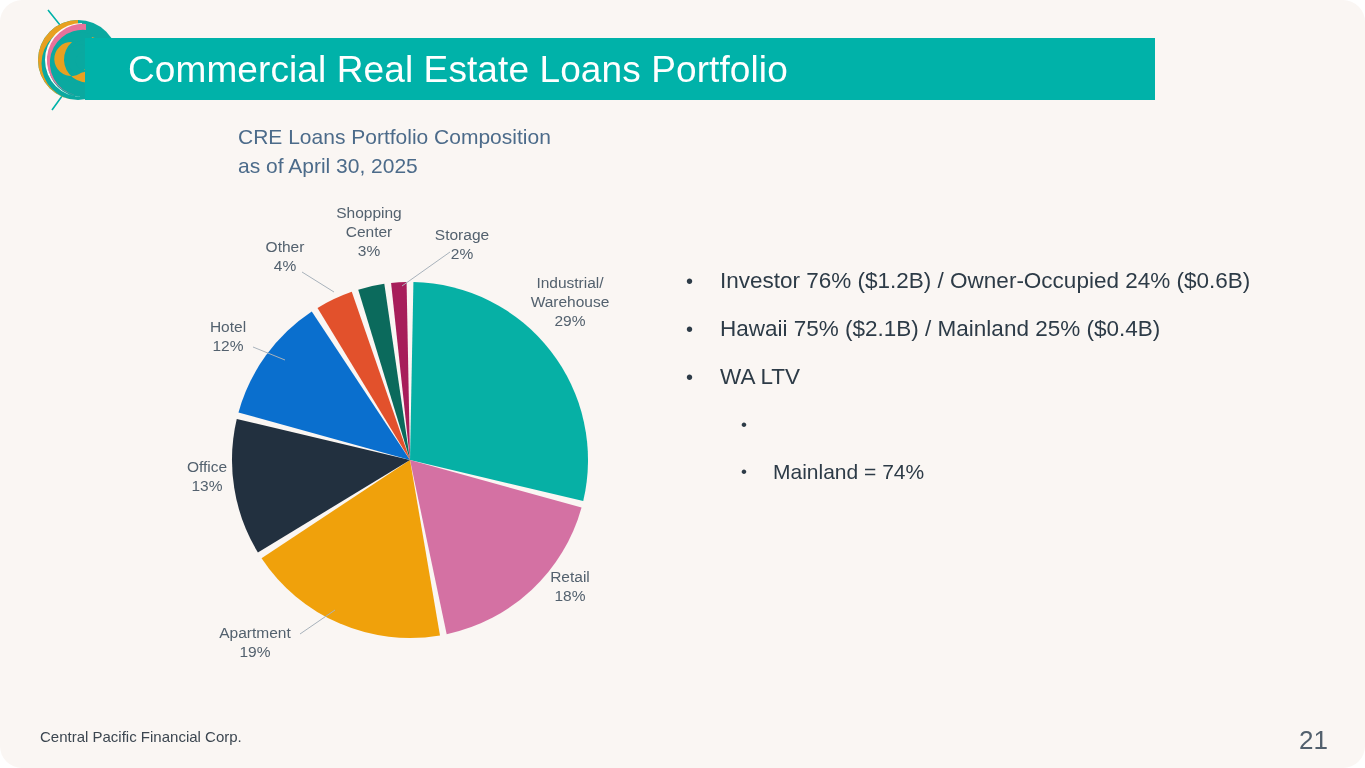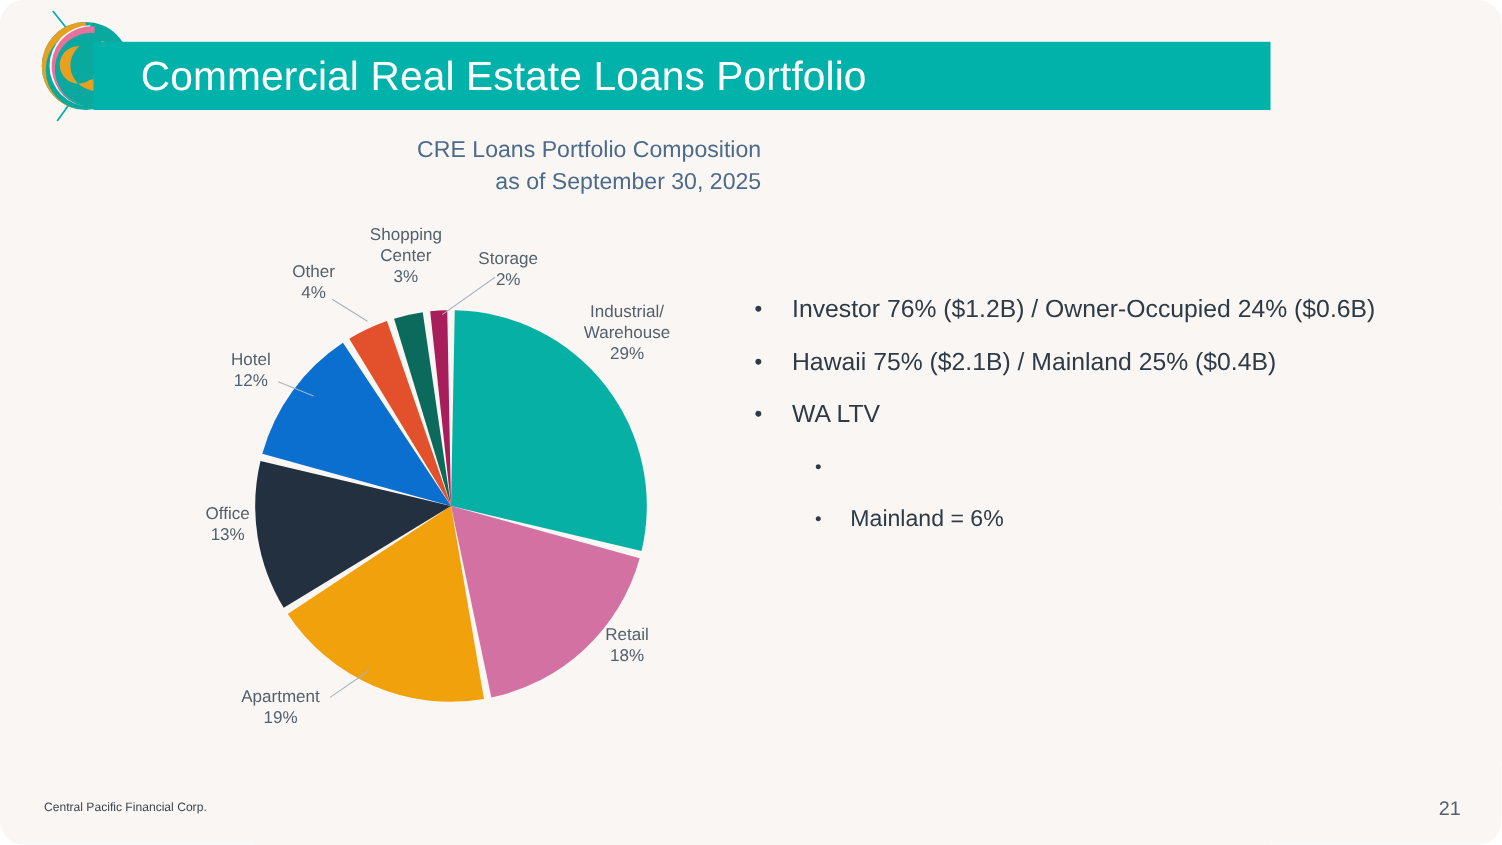--- a/index.html
+++ b/index.html
@@ -45,24 +45,24 @@
     position: absolute;
     left: 28px;
     top: 4px;
     width: 105px;
     height: 112px;
   }
 
   
   #chart-subtitle {
     position: absolute;
-    left: 252px;
+    left: 238px;
     top: 122px;
     width: 440px;
-    text-align: right;
+    text-align: left;
     color: #4c6b8a;
     font-size: 21px;
     line-height: 29px;
   }
   #chart-subtitle .sub-line { display: block; }
 
   
   #pie-wrap {
     position: absolute;
     left: 150px;
@@ -114,28 +114,28 @@
   .bullet-l1 .bullet-dot { font-size: 20px; }
   .bullet-l2 .bullet-dot { font-size: 17px; width: 32px; }
   .bullet-text { flex: 1 1 auto; white-space: nowrap; }
 
   
   #footer-company {
     position: absolute;
     left: 40px;
     top: 728px;
     color: #3c4650;
-    font-size: 11px;
+    font-size: 15px;
   }
   #page-number {
     position: absolute;
     right: 37px;
     top: 725px;
     color: #52606d;
-    font-size: 18px;
+    font-size: 26px;
   }
 </style>
 </head>
 <body>
 
 <div id="slide" style="background: rgb(250, 246, 243); border-radius: 22px;">
 
   <div id="logo">
     <svg width="105" height="112" viewBox="0 0 105 112" xmlns="http://www.w3.org/2000/svg">
 
@@ -156,21 +156,21 @@
 
       <path d="M58 42 A14 14 0 1 0 64 62 A9 9 0 1 1 58 48 Z" fill="#0aa9a0"></path>
     </svg>
   </div>
 
   <div id="title-bar" style="background: rgb(0, 178, 169);"></div>
   <div id="title-text">Commercial Real Estate Loans Portfolio</div>
 
   <div id="chart-subtitle">
     <span class="sub-line">CRE Loans Portfolio Composition</span>
-    <span class="sub-line">as of September 30, 2025</span>
+    <span class="sub-line">as of April 30, 2025</span>
   </div>
 
   <div id="pie-wrap">
     <svg id="pie-svg" width="520" height="500" viewBox="0 0 520 500" xmlns="http://www.w3.org/2000/svg">
       <g id="pie-slices">
           <path d="M 260 260 L 263.42 82.03 A 178 178 0 0 1 433.23 300.95 Z" fill="#06b0a5"></path>
           <path d="M 260 260 L 431.53 307.57 A 178 178 0 0 1 296.70 434.17 Z" fill="#d471a3"></path>
           <path d="M 260 260 L 289.99 435.46 A 178 178 0 0 1 111.57 358.24 Z" fill="#f0a10b"></path>
           <path d="M 260 260 L 107.91 352.47 A 178 178 0 0 1 86.77 219.05 Z" fill="#22303f"></path>
           <path d="M 260 260 L 88.47 212.43 A 178 178 0 0 1 161.76 111.57 Z" fill="#0a6fce"></path>
@@ -208,20 +208,20 @@
       </div>
       <div class="bullet-row bullet-l1">
         <span class="bullet-dot">•</span>
         <span class="bullet-text">WA LTV</span>
       </div>
       <div class="bullet-row bullet-l2">
         <span class="bullet-dot">•</span>
       </div>
       <div class="bullet-row bullet-l2">
         <span class="bullet-dot">•</span>
-        <span class="bullet-text">Mainland = 6%</span>
+        <span class="bullet-text">Mainland = 74%</span>
       </div>
     </div>
 
   <div id="footer-company">Central Pacific Financial Corp.</div>
   <div id="page-number">21</div>
 
 </div>
 
 </body></html>

